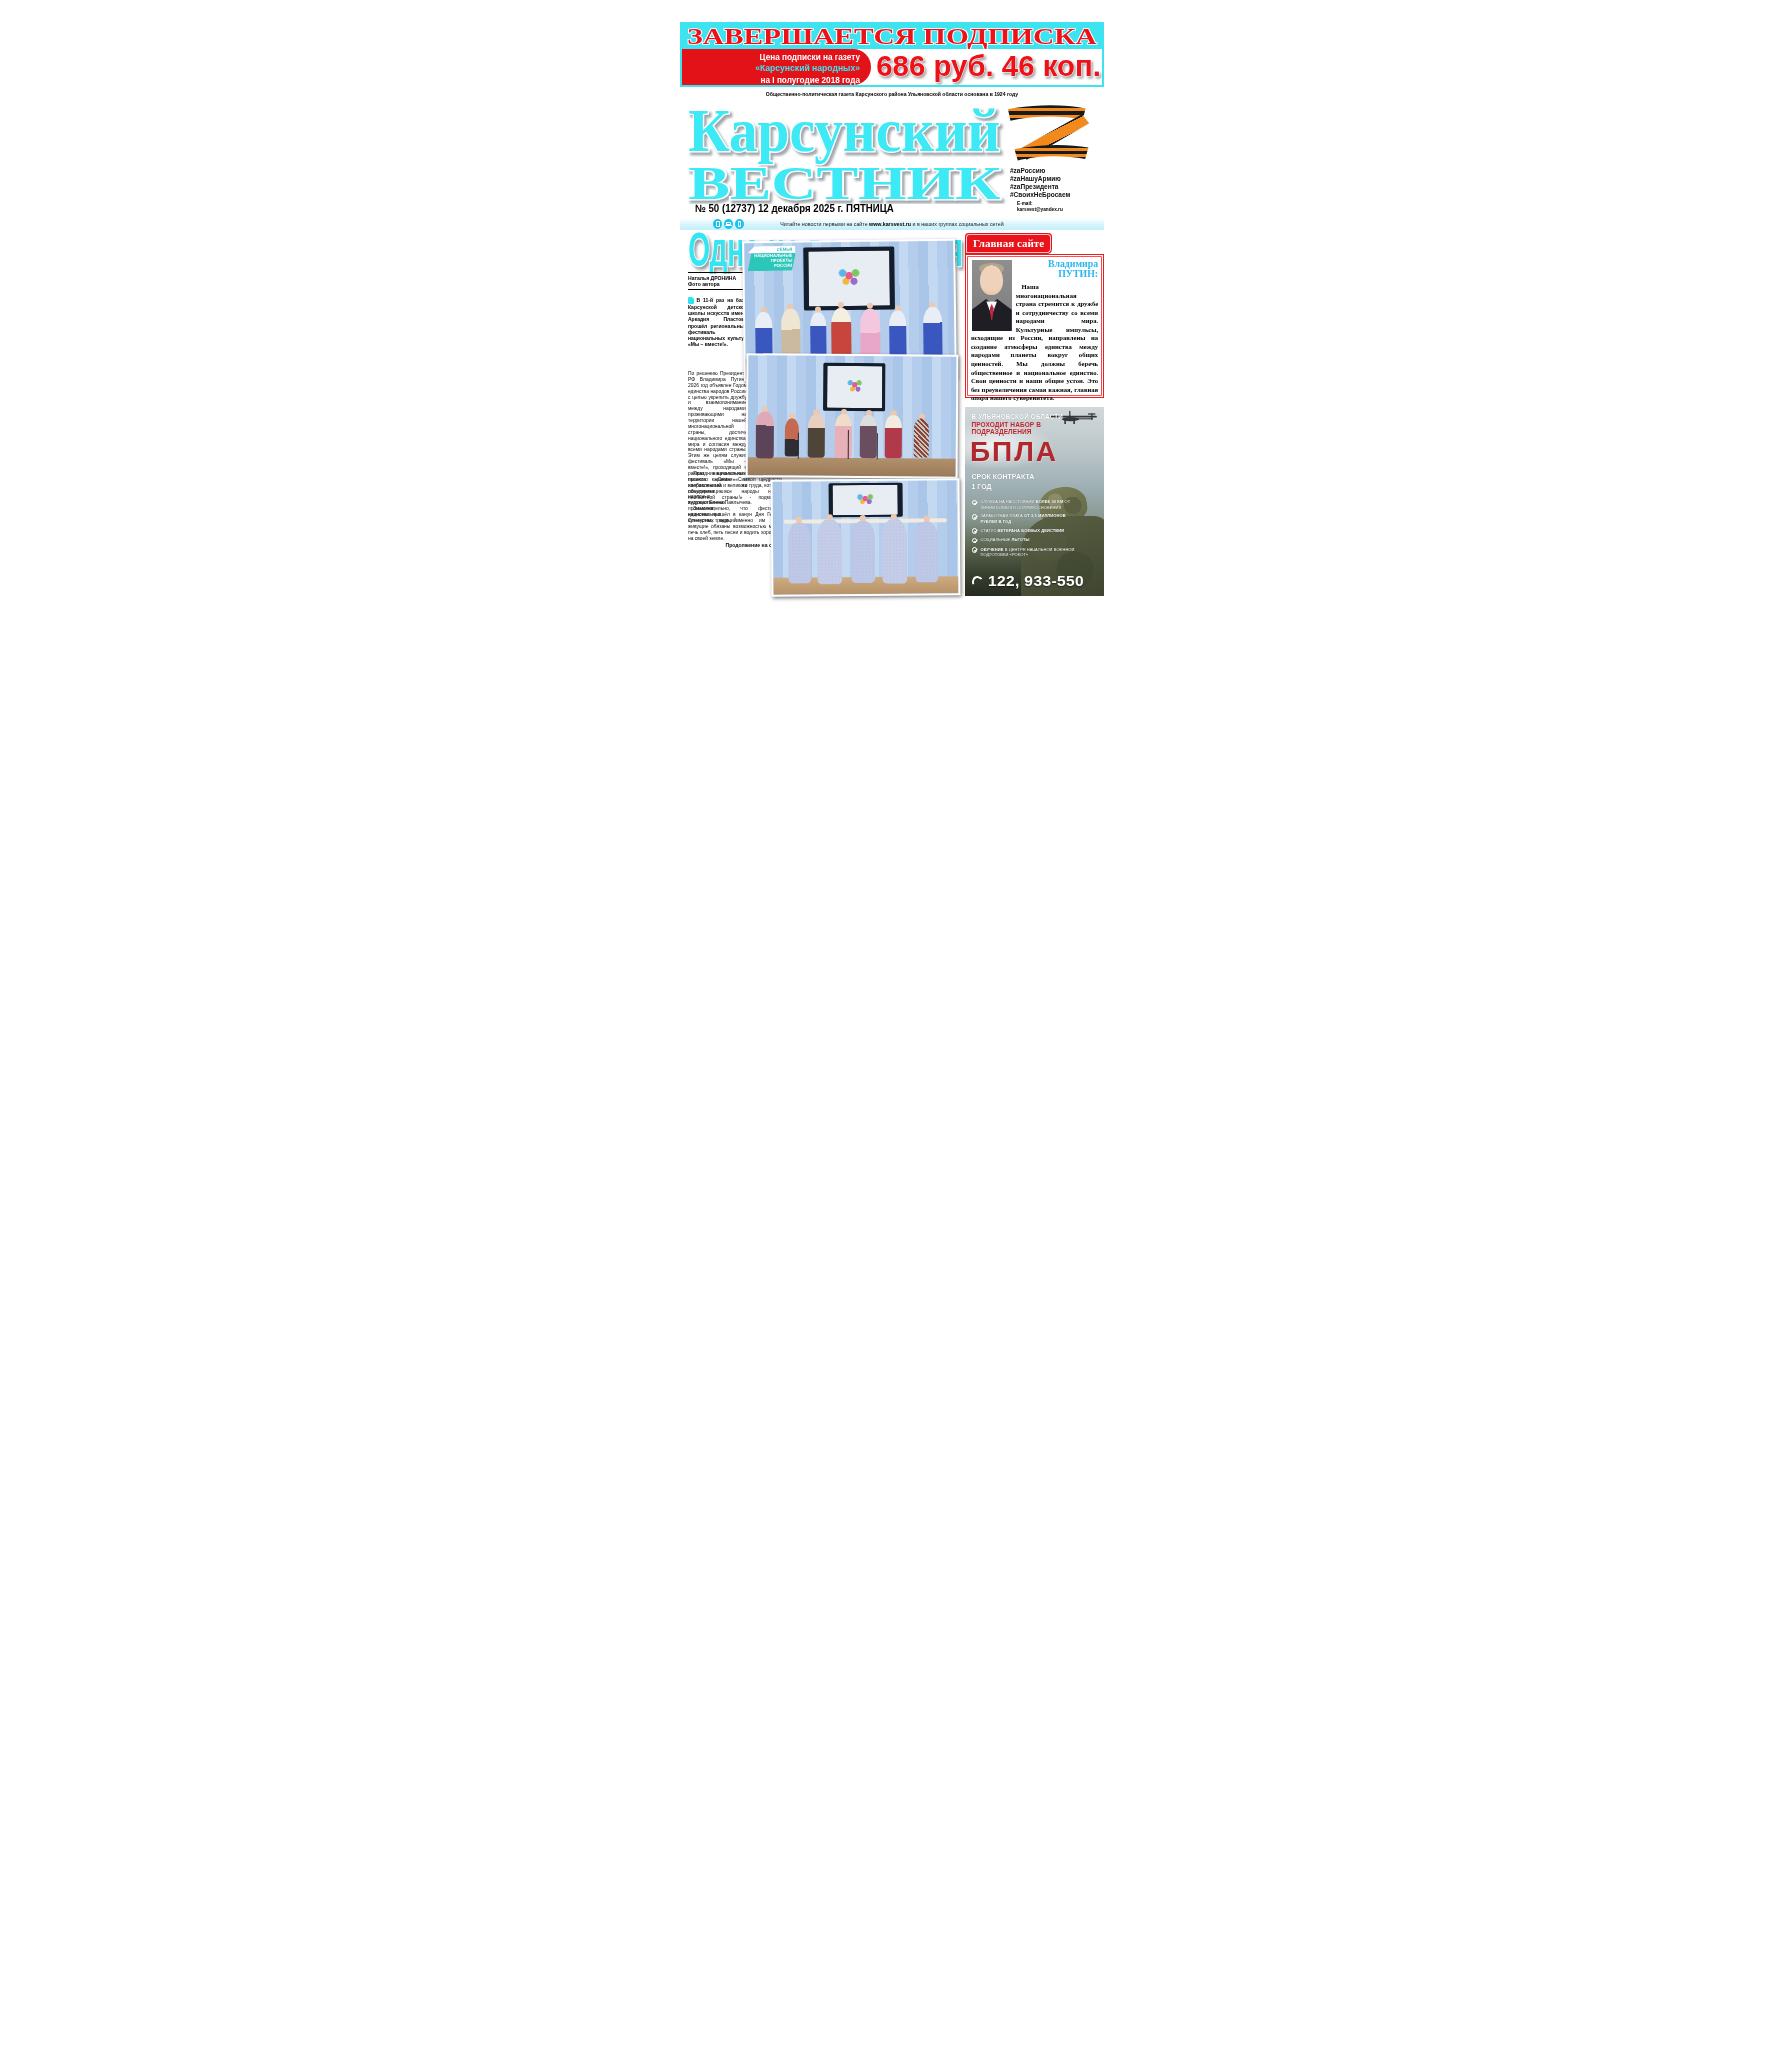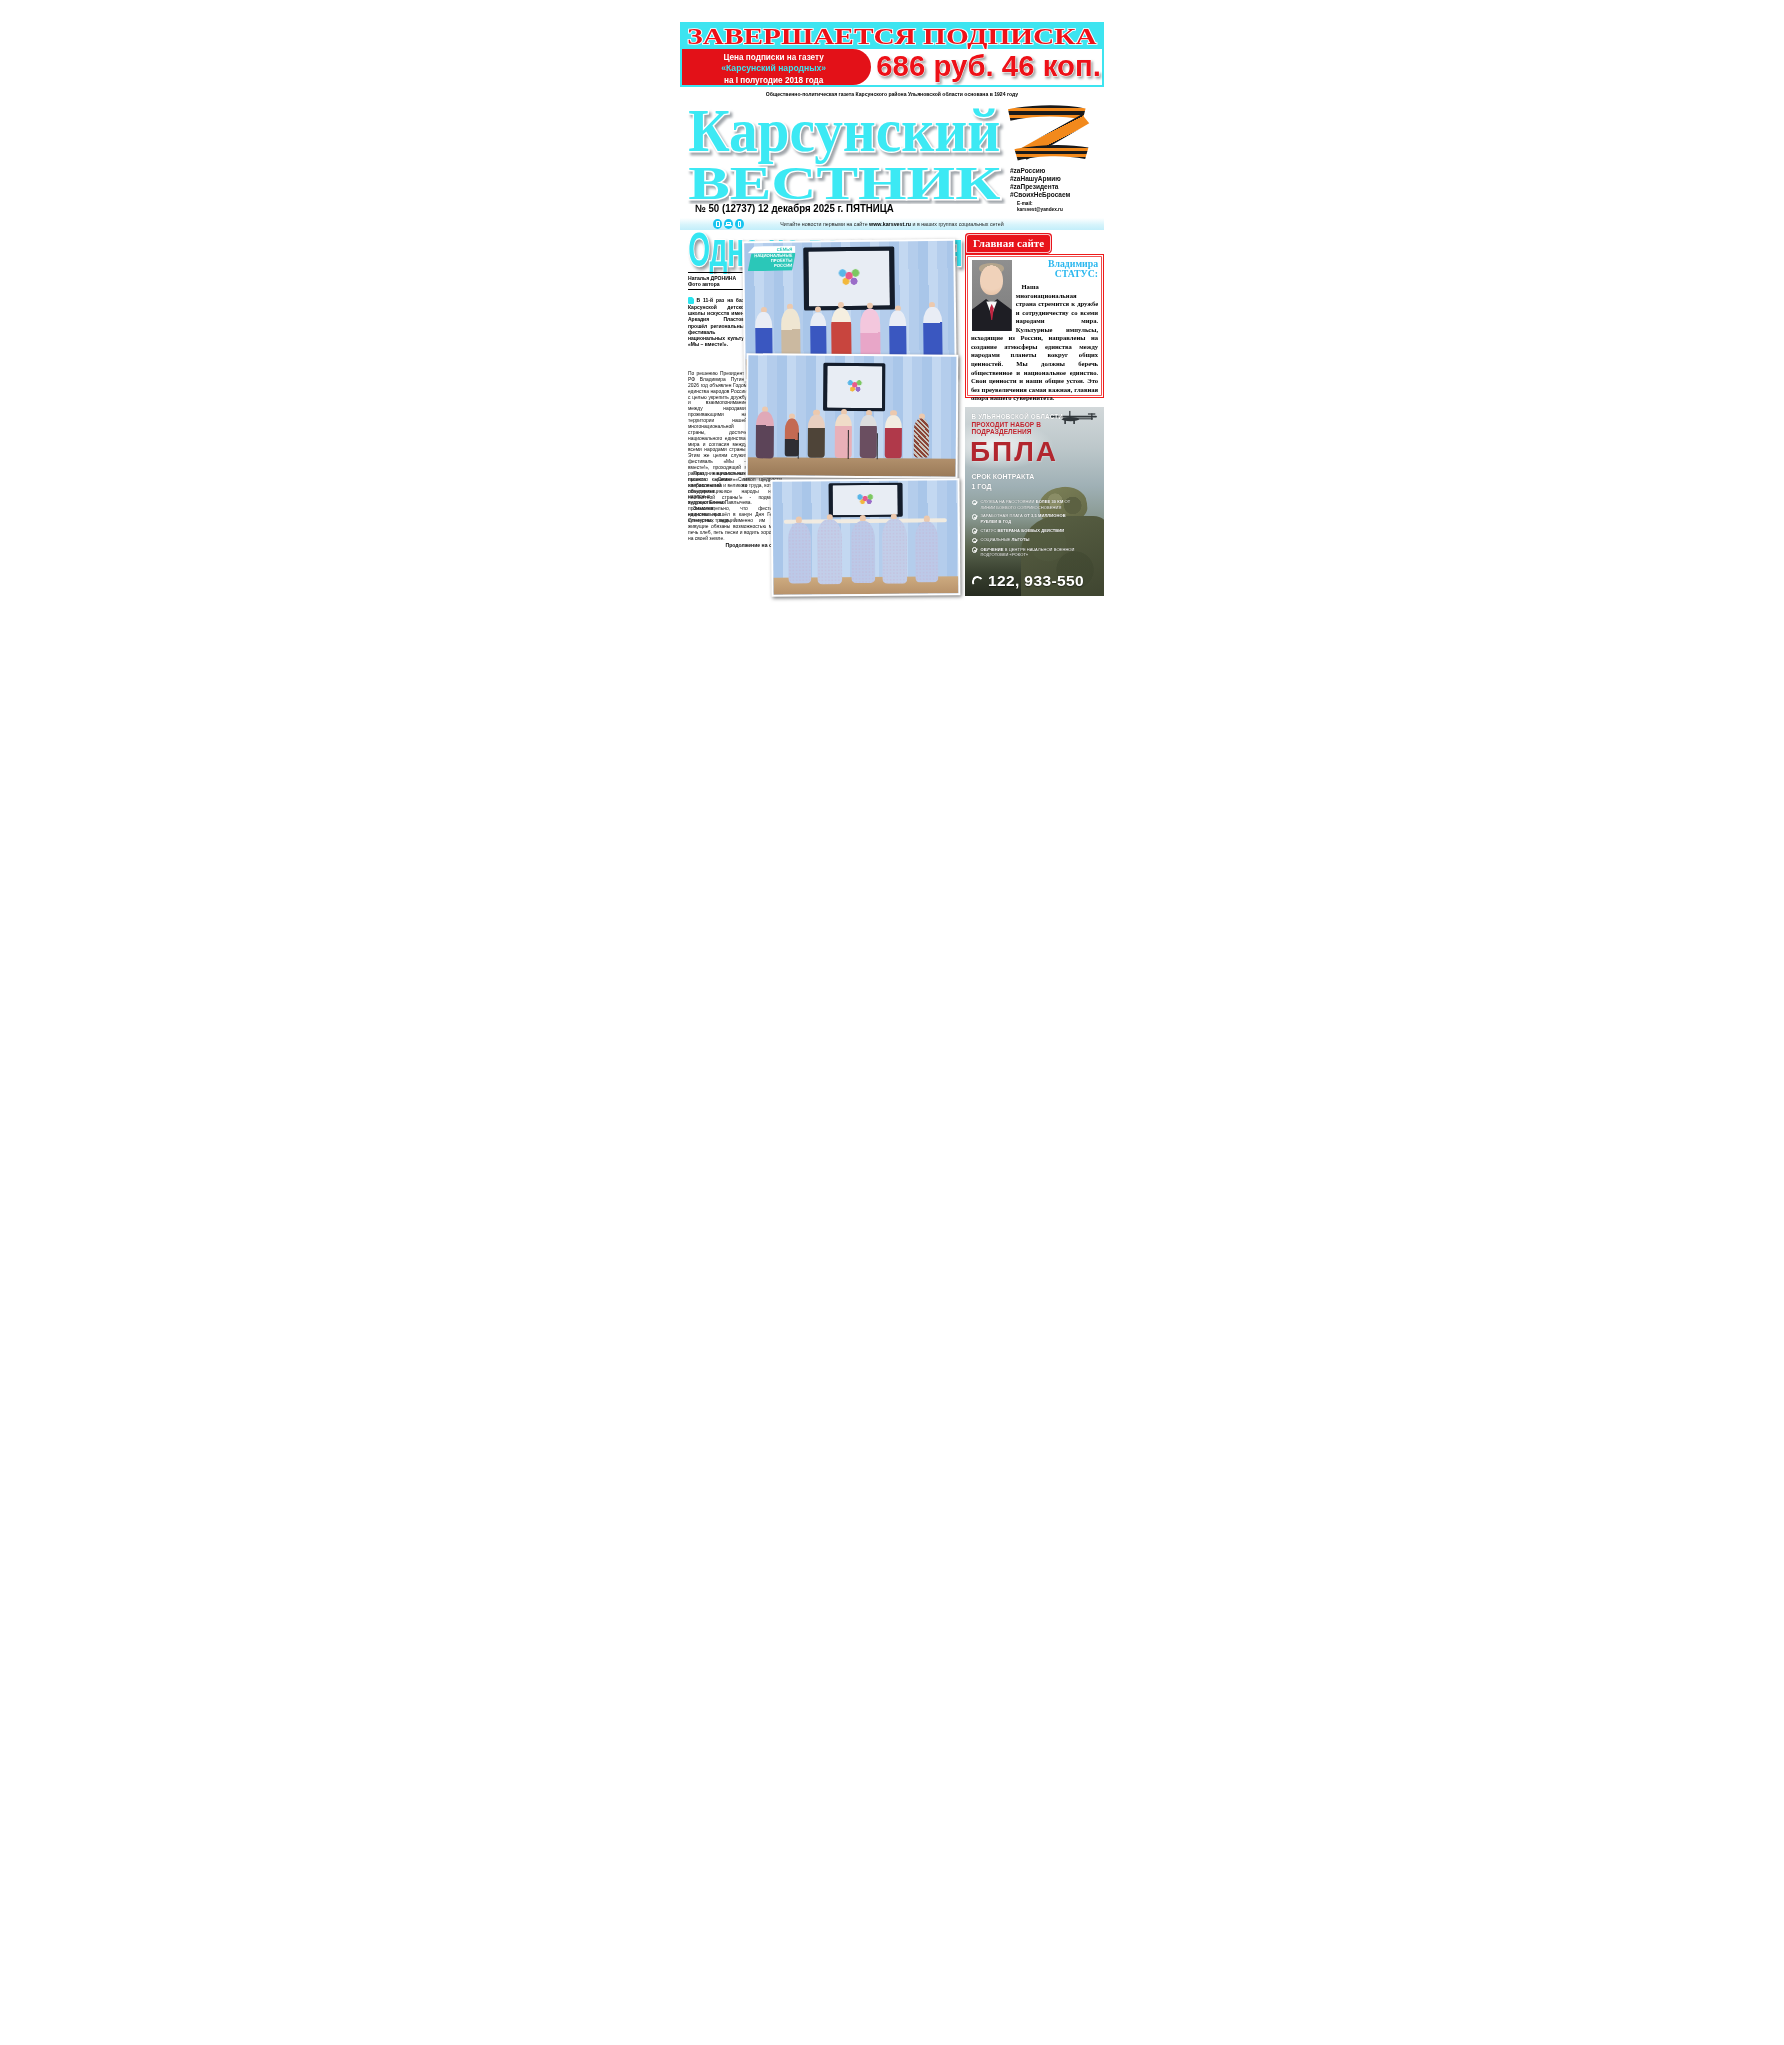--- a/index.html
+++ b/index.html
@@ -6,21 +6,21 @@
   body { background:#fff; font-family:"Liberation Sans", sans-serif; }
   .page { position:relative; width:446px; height:762px; margin:0 auto; background:#fff; overflow:hidden; }
 
   
   .banner { position:absolute; left:11px; top:22px; width:424px; height:65px; background:#3de4f0; }
   .banner-title-svg { position:absolute; left:0; top:0.8px; width:100%; height:26px; }
   .banner-title-svg text { font-family:"Liberation Serif",serif; font-weight:bold; fill:#ee1118;
       stroke:#ffffff; stroke-width:4px; paint-order:stroke; }
   .offer-box { position:absolute; left:1.6px; right:1.6px; top:27px; bottom:2.5px; background:#fff; }
   .offer-left { position:absolute; left:0; top:0; bottom:0; width:189px; background:#e31118;
-      border-radius:0 18px 18px 0; padding:2.9px 10.6px 2.5px 5.7px; text-align:center; }
+      border-radius:0 18px 18px 0; padding:2.9px 10.6px 2.5px 5.7px; text-align:right; }
   .offer-l1, .offer-l3 { color:#fff; font-weight:bold; font-size:8.2px; line-height:1.35; }
   .offer-l2 { color:#3de4f0; font-weight:bold; font-size:8.6px; line-height:1.35; }
   .price-svg { position:absolute; left:191px; top:0; width:232px; height:100%; }
   .price-svg text { font-family:"Liberation Sans",sans-serif; font-weight:bold; fill:#ee1118;
       stroke:#fff; stroke-width:2.5px; paint-order:stroke; filter:drop-shadow(4px 5px 2px rgba(90,90,90,.55)); }
 
   
   .tagline { position:absolute; left:0; top:91px; width:100%; text-align:center;
       font-weight:bold; font-size:5.1px; color:#000; }
 
@@ -397,21 +397,21 @@
   <div class="quote-box">
     <div class="putin">
       <div class="p-face"></div>
         <div class="p-hair"></div>
       <div class="p-suit"></div>
         <div class="p-shirt"></div>
         <div class="p-tie"></div>
     </div>
     <div class="speaker">
       <div>Владимира</div>
-      <div>СТАТУС:</div>
+      <div>ПУТИН:</div>
     </div>
     <div class="quote-text">Наша многонациональная страна стремится к дружбе и сотрудничеству со всеми народами мира. Культурные импульсы, исходящие из России, направлены на создание атмосферы единства между народами планеты вокруг общих ценностей. Мы должны беречь общественное и национальное единство. Свои ценности и наши общие устои. Это без преувеличения самая важная, главная опора нашего суверенитета.</div>
   </div>
 
   <div class="ad">
     <div class="soldier">
       <div class="helmet"></div>
       <div class="s-body"></div>
     </div>
     <svg class="drone-svg" viewBox="0 0 130 46">

